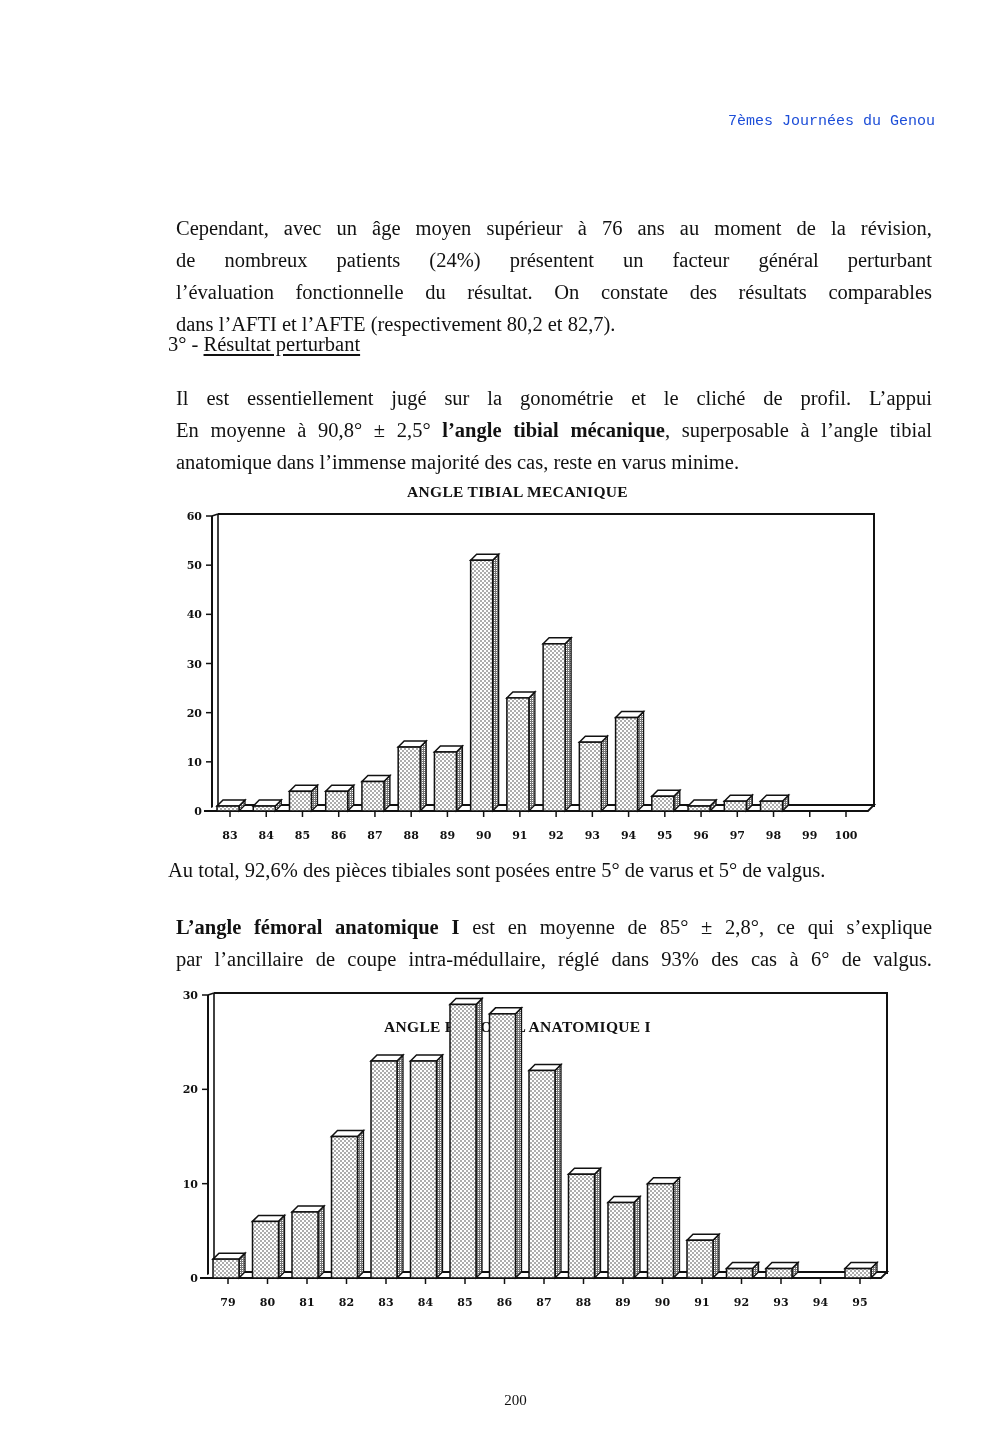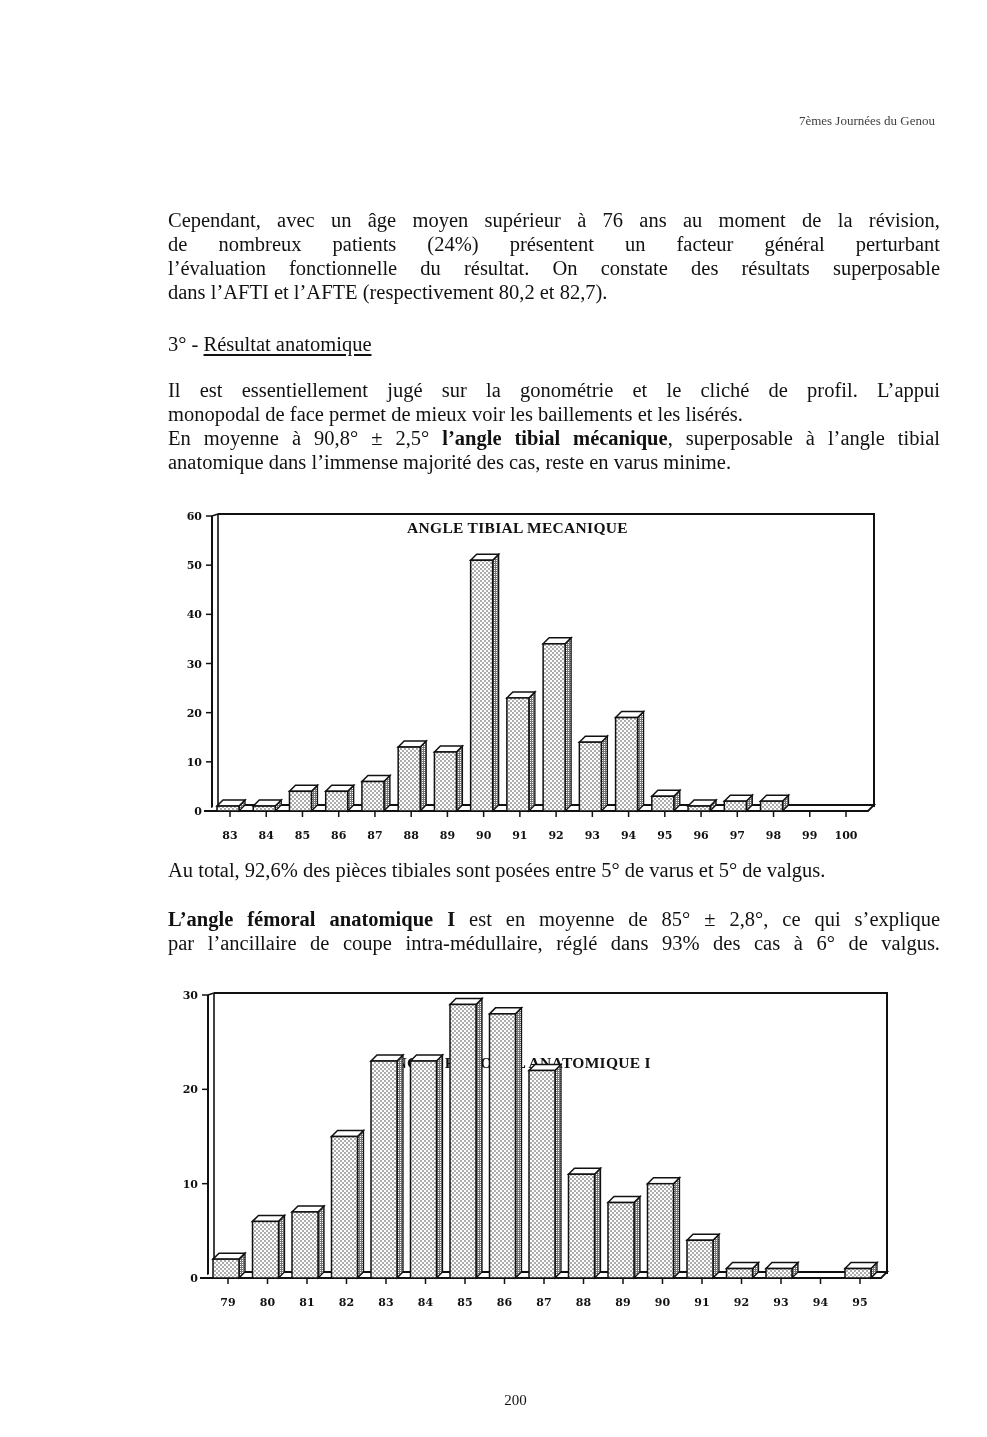--- a/index.html
+++ b/index.html
@@ -1,59 +1,58 @@
 <!DOCTYPE html>
 <html><head>
   <meta charset="utf-8">
   <style>
     html, body { margin: 0; padding: 0; background: #ffffff; }
     body { width: 987px; height: 1437px; position: relative; overflow: hidden; color: #111; }
-    .running-header { position: absolute; top: 113px; right: 52px; font-family: Liberation Serif, serif; font-size: 13px; color: #404040; }
+    .running-header { position: absolute; top: 113px; right: 52px; font-family: Liberation Mono, monospace; font-size: 15px; color: #1d4ed8; }
     .text { position: absolute; left: 168px; width: 772px; font-family: "Liberation Serif", serif; font-size: 20.5px; line-height: 24px; text-align: justify; }
-    .text p { margin: 0; }
+    .text p { margin: 8px; }
     .p1 { top: 208px; }
     .p1 .line { text-align-last: justify; }
     .p1 .line.last { text-align-last: left; }
     .heading { top: 332px; }
     .heading u { text-decoration: underline; text-underline-offset: 3px; }
     .p2 { top: 378px; }
     .p2 .line { text-align-last: justify; }
     .p2 .line.left { text-align-last: left; }
     .p3 { top: 858px; }
     .p4 { top: 907px; }
     .p4 .line { text-align-last: justify; }
     b { font-weight: bold; }
-    .chart-title { position: absolute; left: 0; width: 100%; text-align: center; font-family: "Liberation Serif", serif; font-weight: bold; font-size: 15.5px; letter-spacing: 0.3px; margin-top: 36px; }
+    .chart-title { position: absolute; left: 0; width: 100%; text-align: center; font-family: "Liberation Serif", serif; font-weight: bold; font-size: 15.5px; letter-spacing: 0.3px; }
     .title1 { top: 483px; padding-left: 48px; box-sizing: border-box; }
     .title2 { top: 1018px; padding-left: 48px; box-sizing: border-box; }
     svg.chart { position: absolute; left: 0; }
     #chart1 { top: 0; }
     #chart2 { top: 0; }
     .tick-label { font-family: "DejaVu Serif", serif; font-weight: bold; font-size: 11px; fill: #111; }
     .page-number { position: absolute; top: 1392px; left: 0; width: 100%; text-align: center; font-family: "Liberation Serif", serif; font-size: 15px; padding-left: 44px; box-sizing: border-box; }
   </style>
 </head>
 <body>
 
 <div class="running-header">7èmes Journées du Genou</div>
 
 <div class="text p1">
   <p class="line">Cependant, avec un âge moyen supérieur à 76 ans au moment de la révision,</p>
   <p class="line">de nombreux patients (24%) présentent un facteur général perturbant</p>
-  <p class="line">l’évaluation fonctionnelle du résultat. On constate des résultats superposable</p>
+  <p class="line">l’évaluation fonctionnelle du résultat. On constate des résultats comparables</p>
   <p class="line last">dans l’AFTI et l’AFTE (respectivement 80,2 et 82,7).</p>
 </div>
 
 <div class="text heading">
-  <span>3° - </span><u>Résultat anatomique</u>
+  <span>3° - </span><u>Résultat perturbant</u>
 </div>
 
 <div class="text p2">
   <p class="line">Il est essentiellement jugé sur la gonométrie et le cliché de profil. L’appui</p>
-  <p class="line left">monopodal de face permet de mieux voir les baillements et les lisérés.</p>
   <p class="line"><span>En moyenne à 90,8° ± 2,5° </span><b>l’angle tibial mécanique</b><span>, superposable à l’angle tibial</span></p>
   <p class="line left">anatomique dans l’immense majorité des cas, reste en varus minime.</p>
 </div>
 
 <div class="chart-title title1">ANGLE TIBIAL MECANIQUE</div>
 
 <svg class="chart" id="chart1" width="987" height="850" xmlns="http://www.w3.org/2000/svg">
     <defs>
       <pattern id="dots1" width="4" height="4" patternUnits="userSpaceOnUse">
         <rect width="4" height="4" fill="#fff"></rect>

